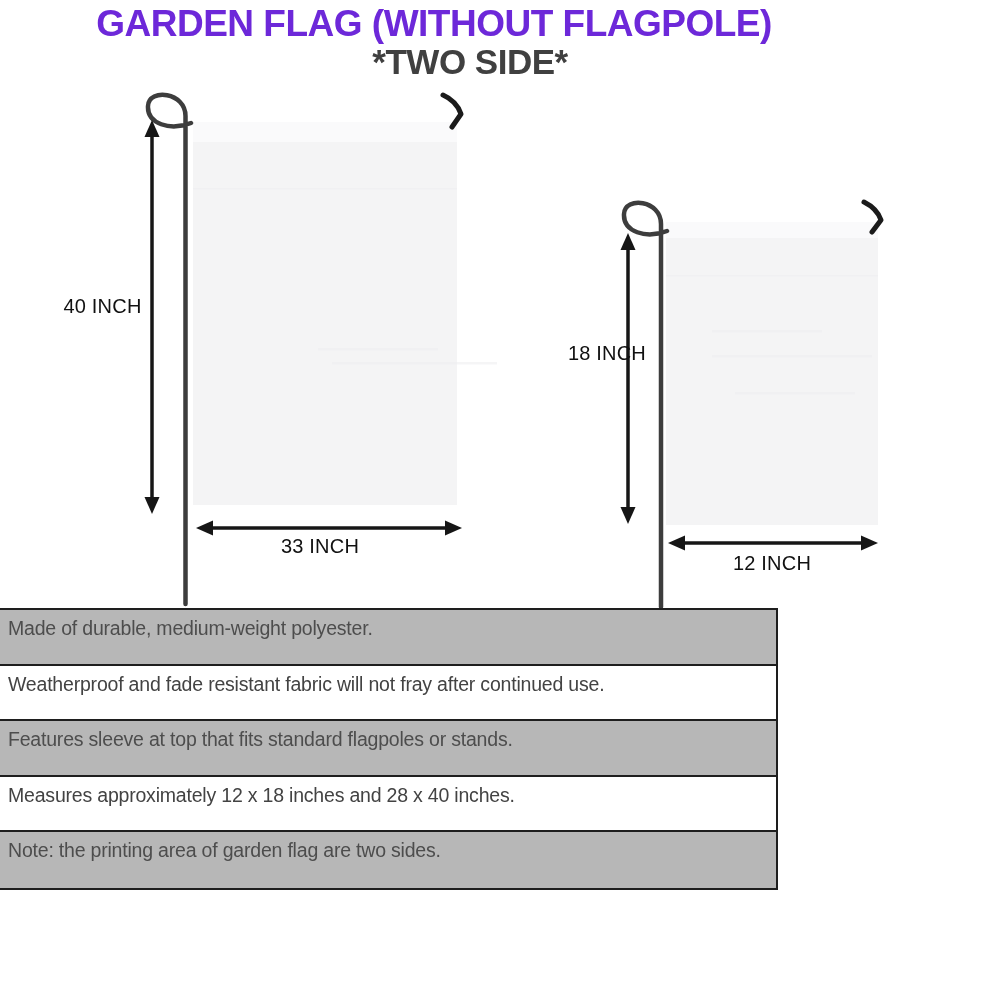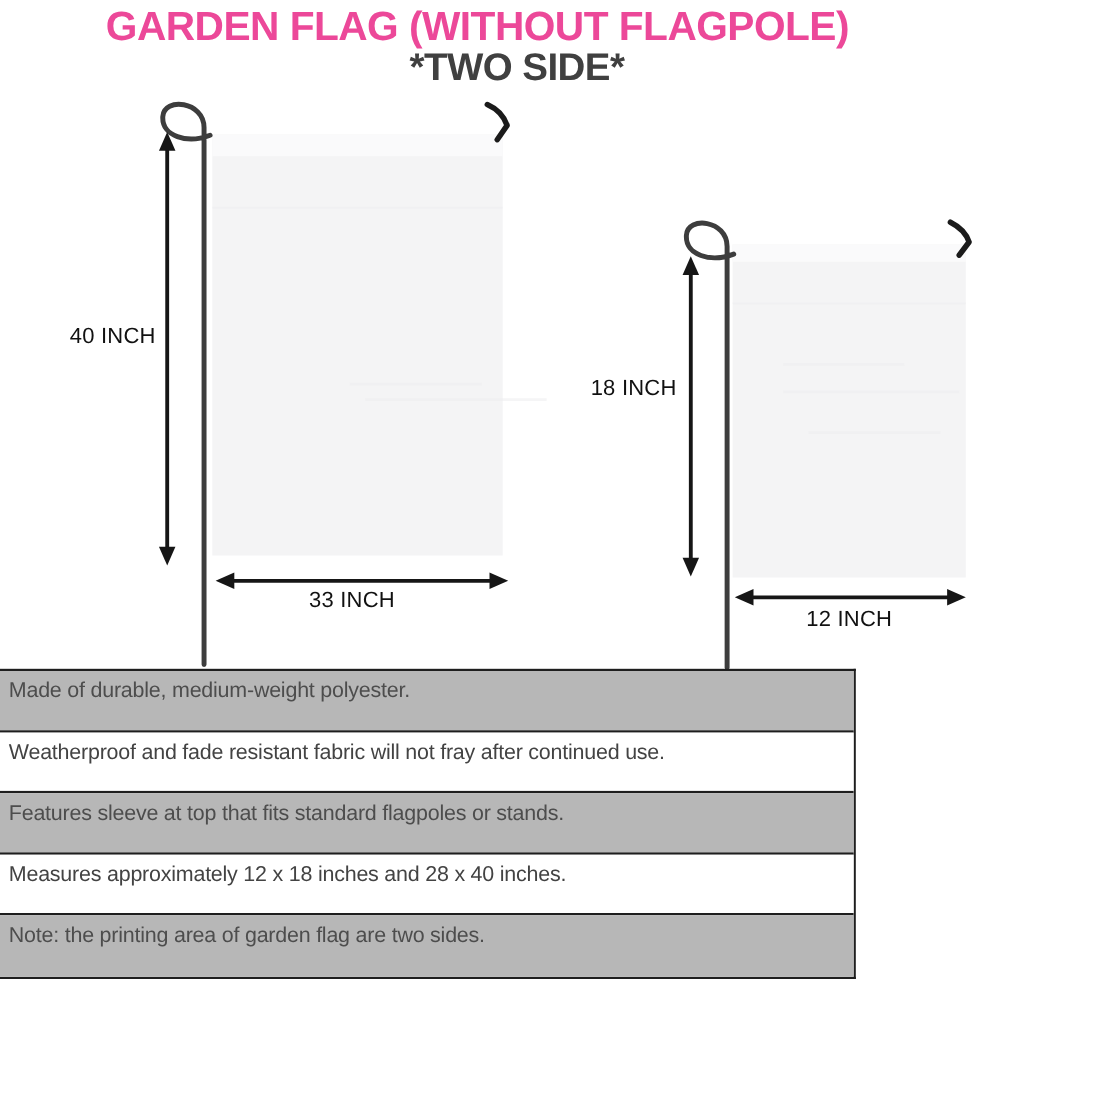--- a/index.html
+++ b/index.html
@@ -17,42 +17,42 @@
   html,body{width:1000px;height:1000px;}
   body{
     position:relative;
     background:#ffffff;
     font-family:"Liberation Sans", sans-serif;
     overflow:hidden;
   }
   .title-line1{
     position:absolute;top:4px;left:0;width:868px;
     text-align:center;font-size:37px;font-weight:bold;
-    letter-spacing:-0.5px;color:#ec4899;line-height:40px;
+    letter-spacing:-0.5px;color:#6d28d9;line-height:40px;
   }
   .title-line2{
     position:absolute;top:44px;left:0;width:940px;
     text-align:center;font-size:35px;font-weight:bold;
     letter-spacing:-0.5px;color:#404040;line-height:36px;
   }
   .diagram-svg{position:absolute;left:0;top:0;width:1000px;height:1000px;}
   .pole{stroke:var(--pole);stroke-width:4.5;fill:none;stroke-linecap:round;}
   .hook{stroke:#1b1b1b;stroke-width:5;fill:none;stroke-linecap:round;stroke-linejoin:round;}
   .arrow-line{stroke:var(--arrow);stroke-width:3.5;}
   .arrow-head{fill:var(--arrow);}
   .flag-rect{fill:var(--flag-fill);}
   .flag-sleeve{fill:var(--flag-sleeve);}
   .flag-crease{fill:#ececee;opacity:.55;}
   .measure-label{
     position:absolute;font-size:20px;font-weight:normal;color:var(--label-text);
     text-align:center;letter-spacing:0.2px;white-space:nowrap;
   }
   .label-40{left:50px;top:295px;width:105px;}
   .label-28{left:250px;top:535px;width:140px;}
-  .label-18{left:506px;top:342px;width:140px;}
+  .label-18{left:506px;top:342px;width:140px;text-align:right;}
   .label-12{left:702px;top:552px;width:140px;}
   .features-table{
     position:absolute;left:-4px;top:608px;width:782px;
     border:2.5px solid var(--table-border);
     border-left:none;
   }
   .feature-row{
     height:55.5px;
     border-bottom:2.5px solid var(--table-border);
     padding:7px 10px 0 12px;

